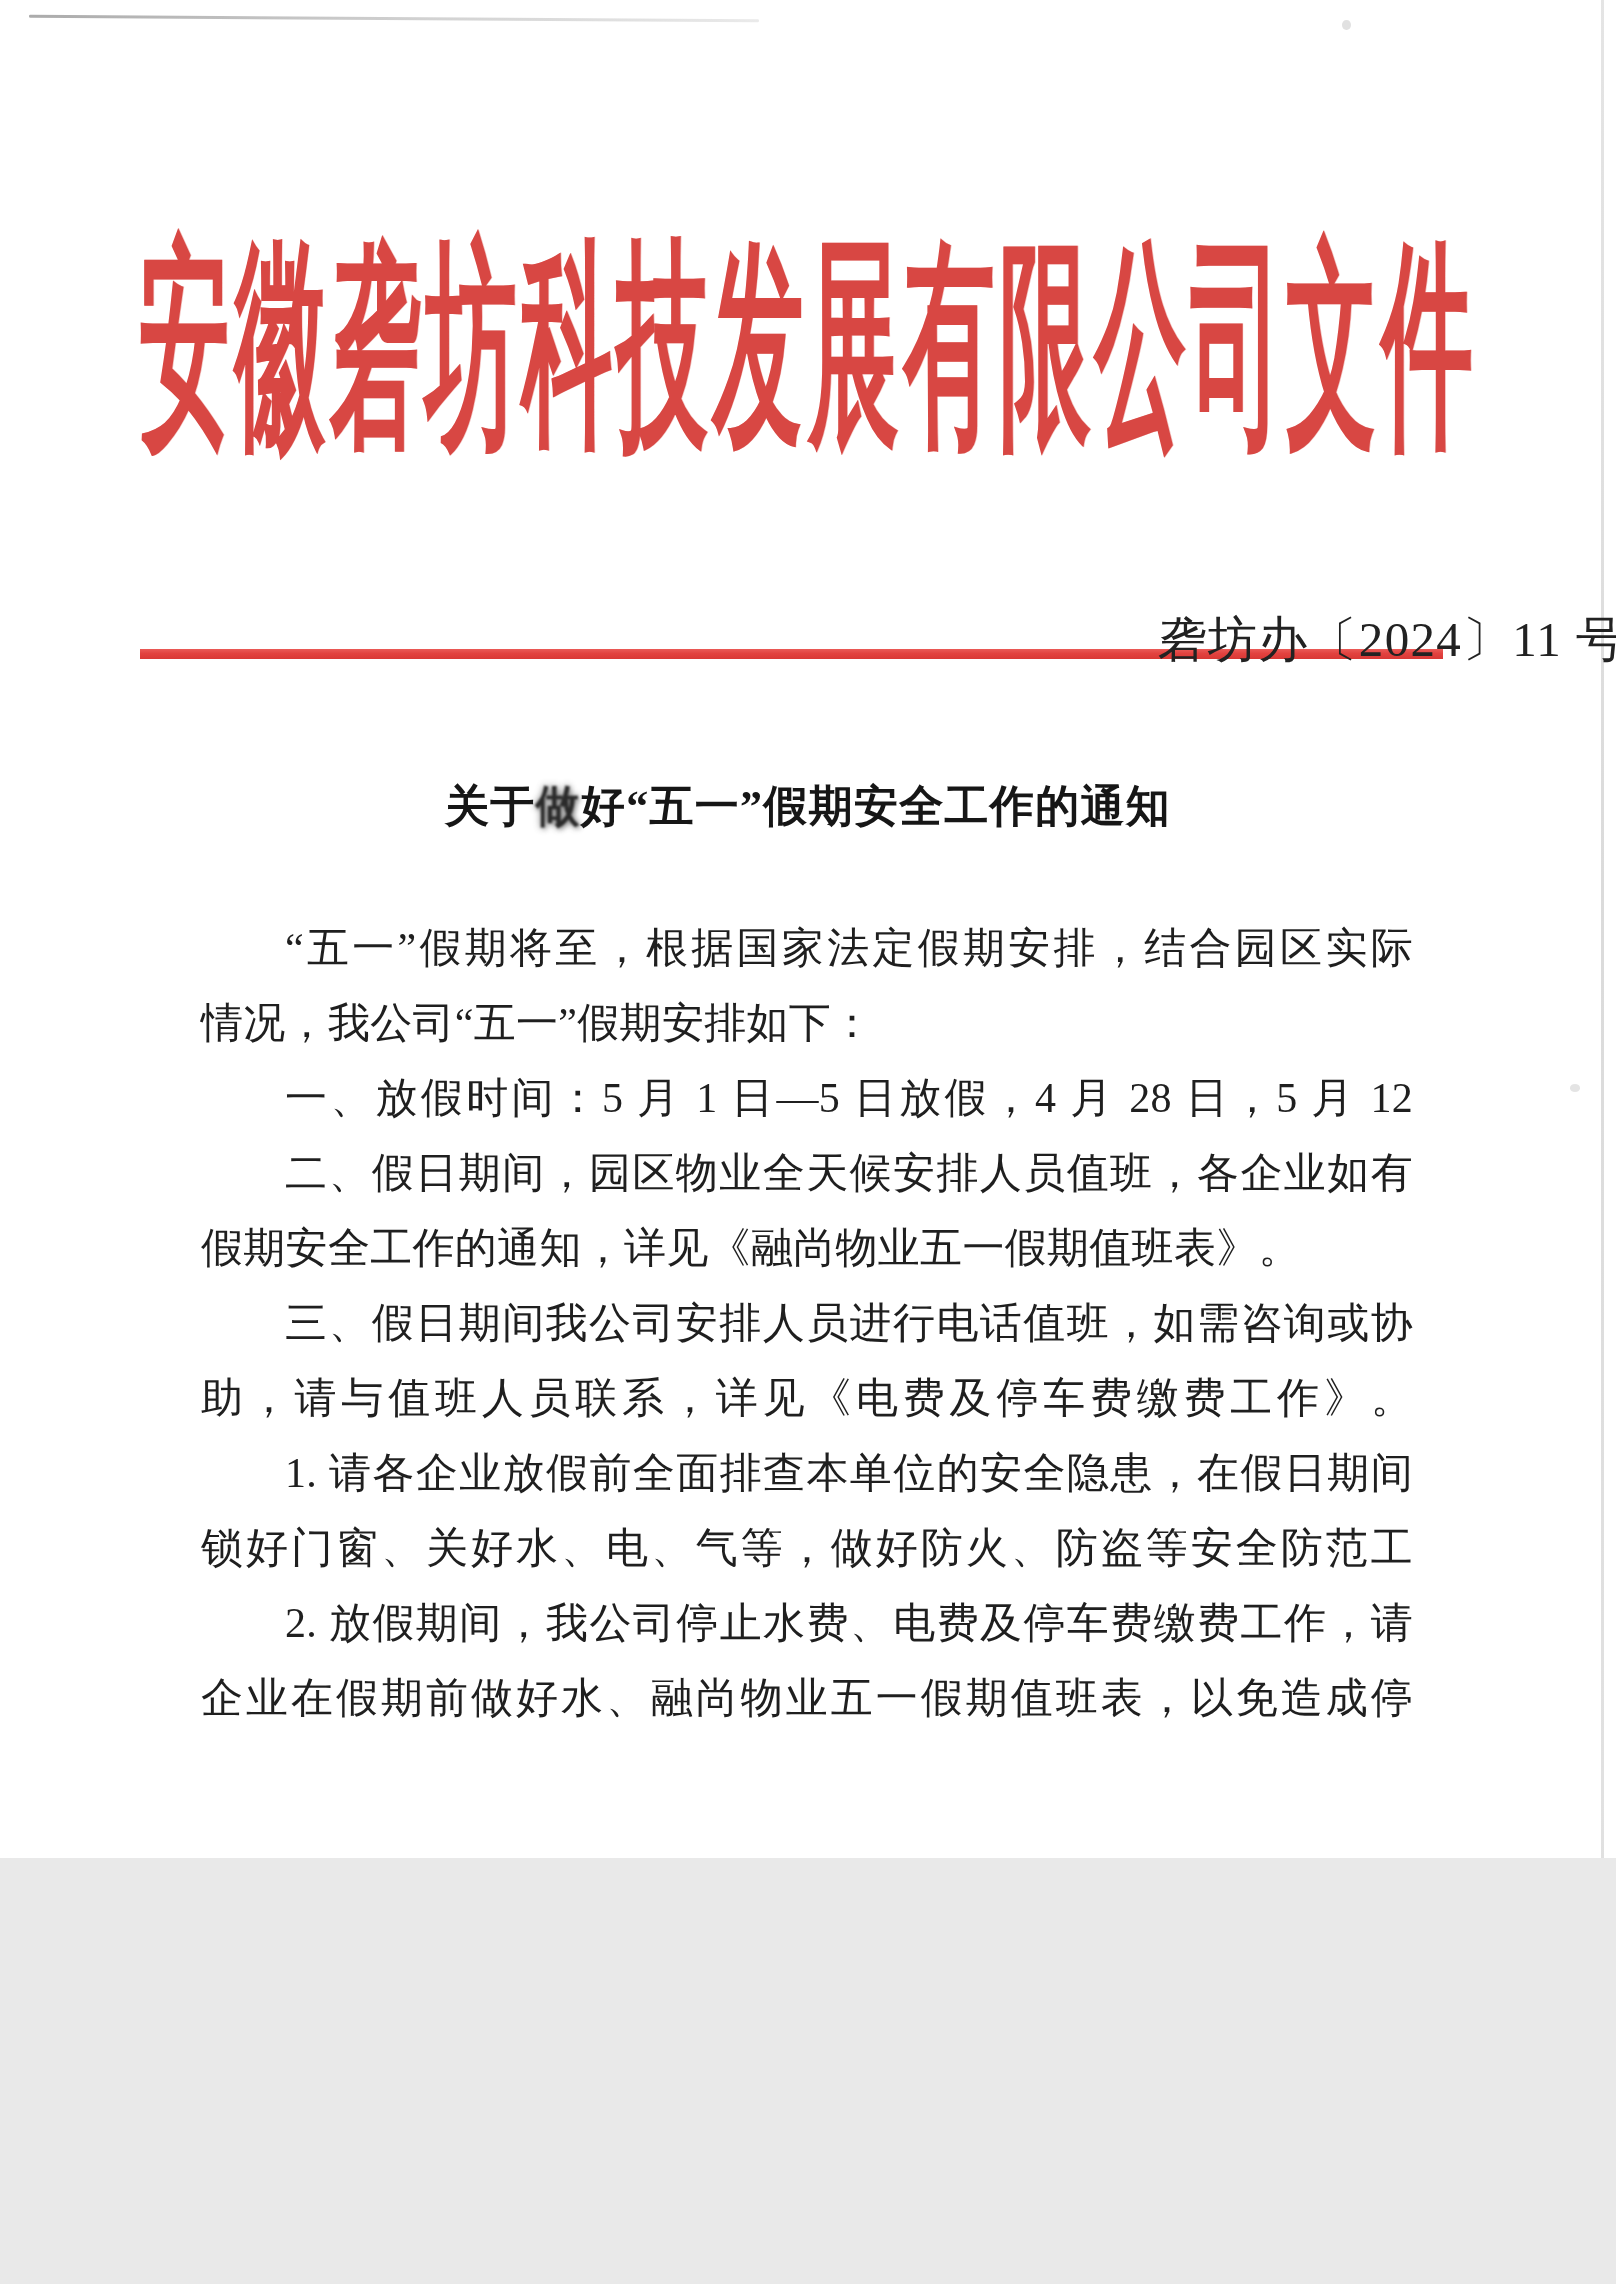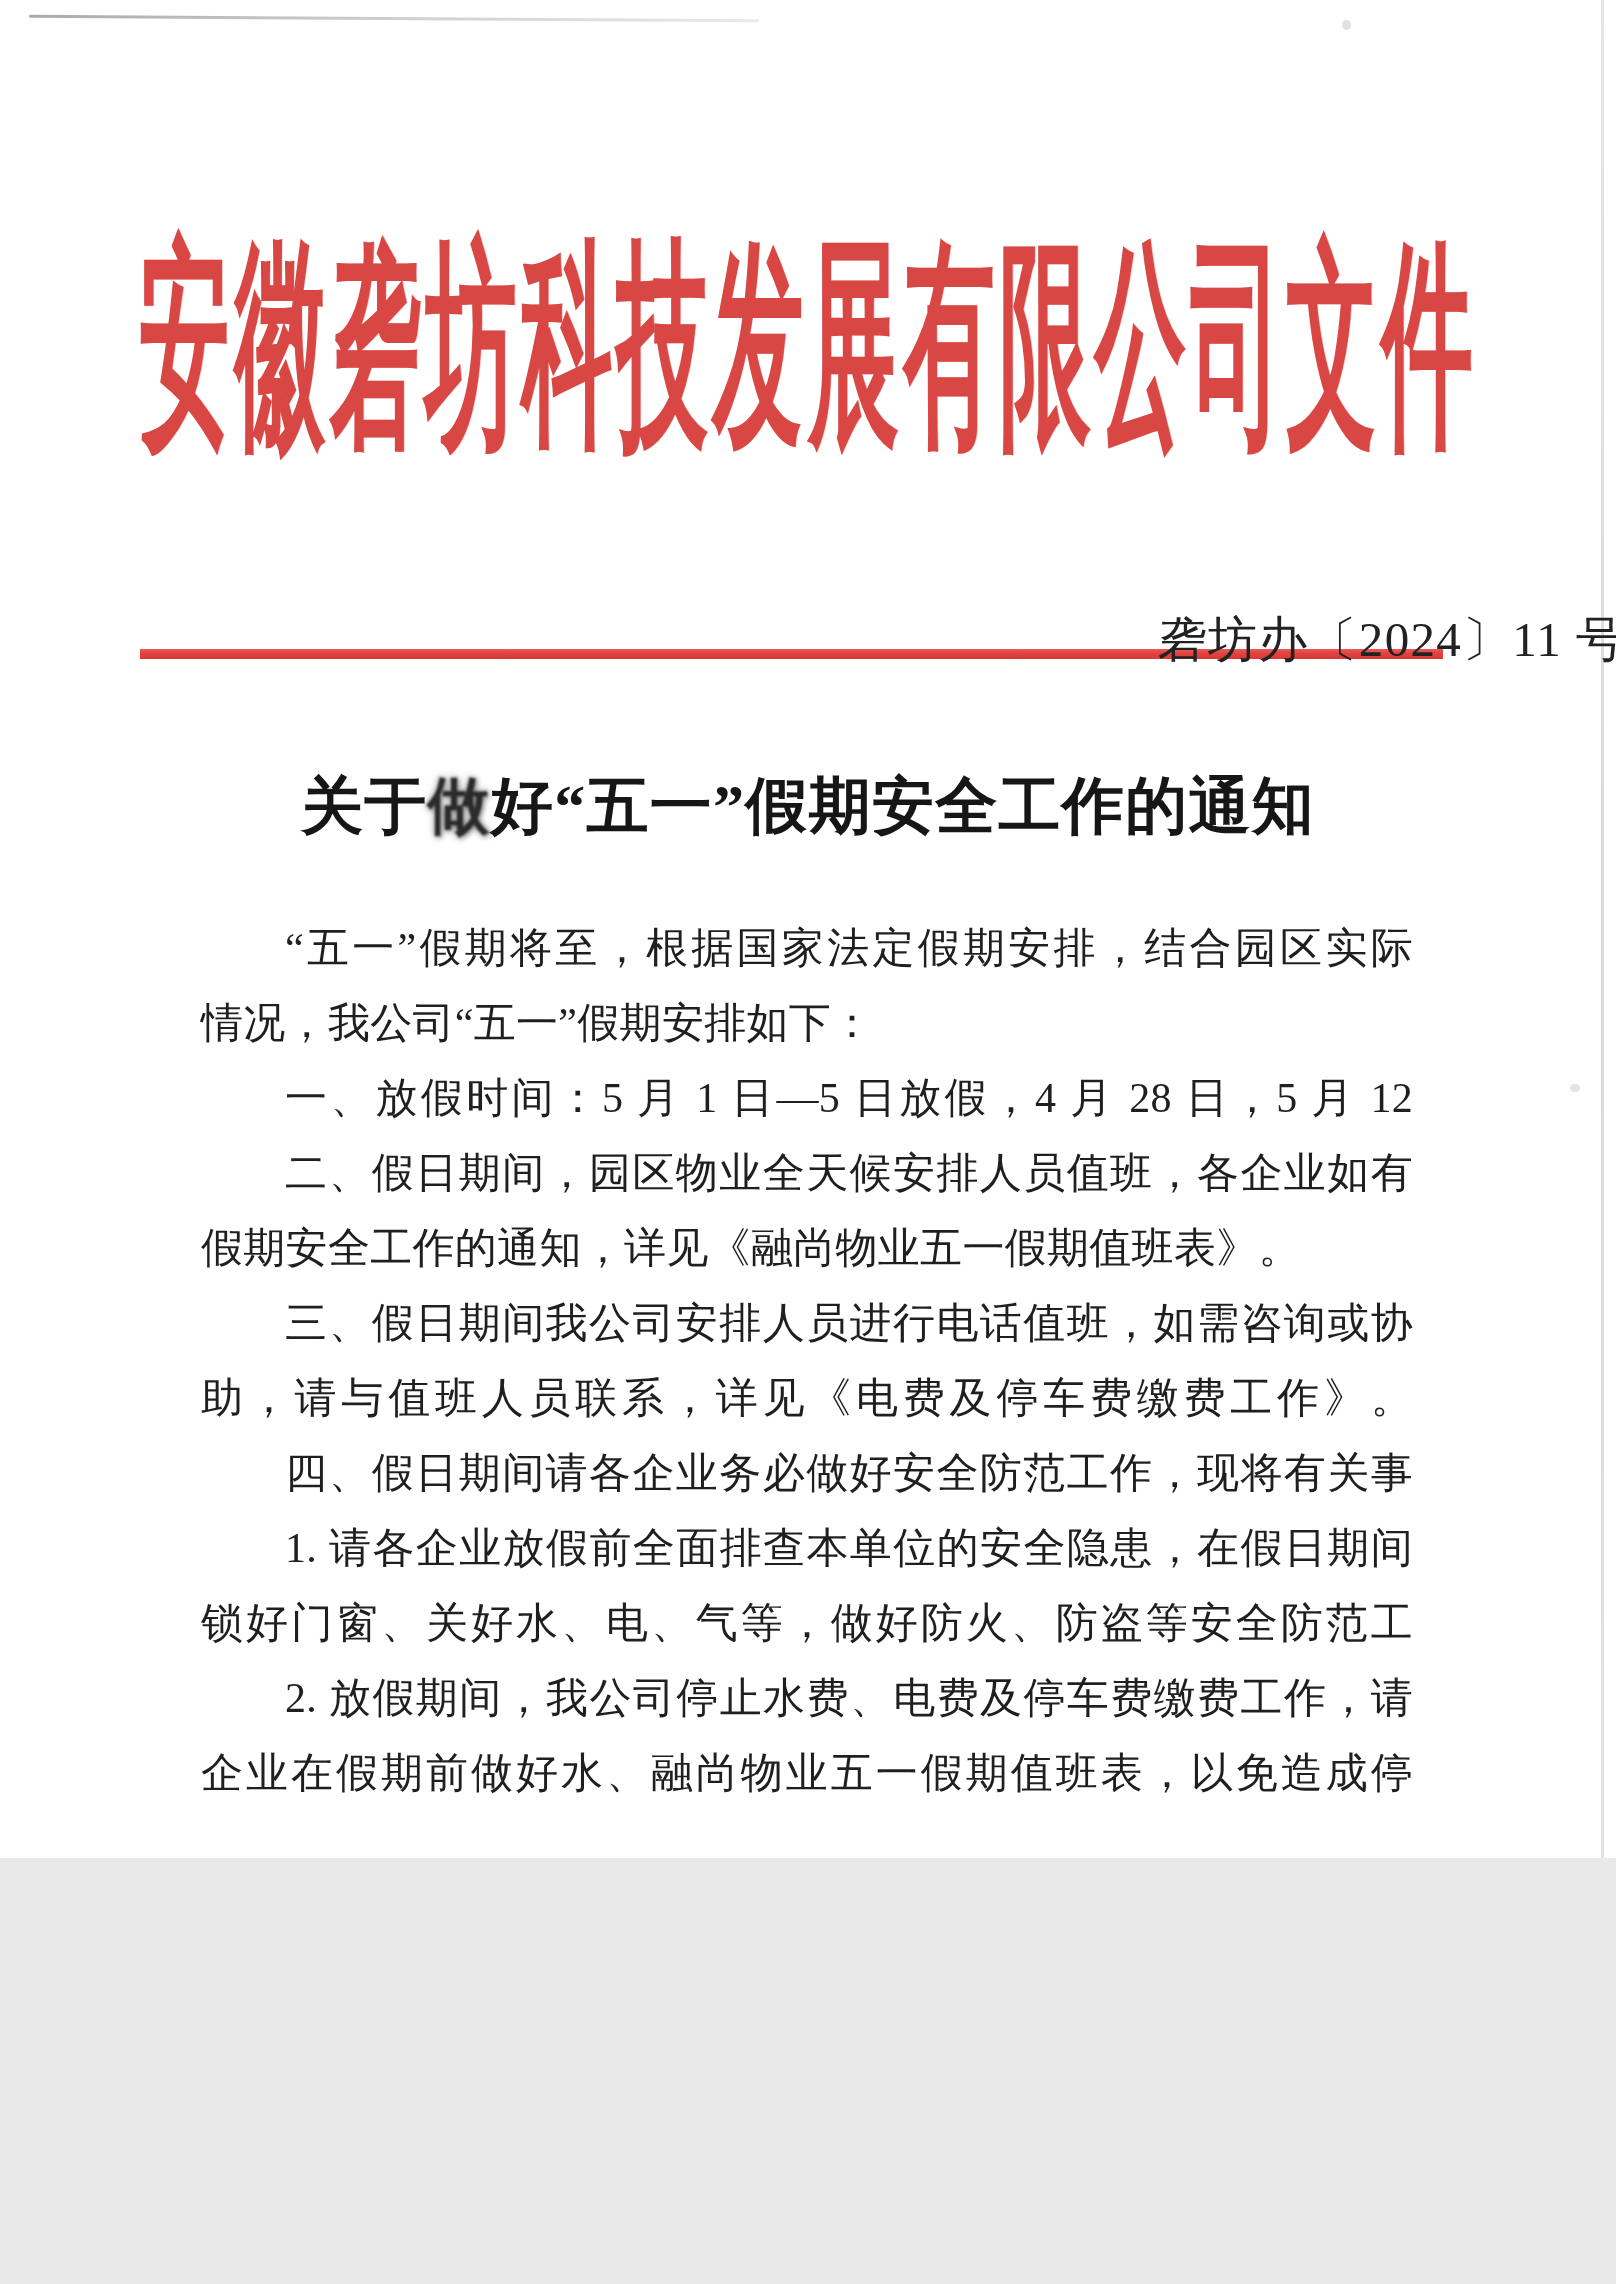--- a/index.html
+++ b/index.html
@@ -105,21 +105,21 @@
     z-index: 1;
   }
 
   
   .doc-title {
     position: absolute;
     top: 774px;
     left: 0;
     width: 100%;
     text-align: center;
-    font-size: 62px;
+    font-size: 44px;
     line-height: 65px;
     font-weight: 700;
     letter-spacing: 1.3px;
     color: #161616;
     white-space: nowrap;
   }
   .smudge {
     filter: blur(1px);
     font-weight: 900;
     color: #2b2b2b;
@@ -173,21 +173,20 @@
   <div class="doc-title"><span>关于</span><span class="smudge">做</span><span>好“五一”假期安全工作的通知</span></div>
 
   <div class="body-block">
     <div class="line fill indent">“五一”假期将至，根据国家法定假期安排，结合园区实际</div>
     <div class="line">情况，我公司“五一”假期安排如下：</div>
     <div class="line fill indent">一、放假时间：5 月 1 日—5 日放假，4 月 28 日，5 月 12</div>
     <div class="line fill indent">二、假日期间，园区物业全天候安排人员值班，各企业如有</div>
     <div class="line">假期安全工作的通知，详见《融尚物业五一假期值班表》。</div>
     <div class="line fill indent">三、假日期间我公司安排人员进行电话值班，如需咨询或协</div>
     <div class="line fill">助，请与值班人员联系，详见《电费及停车费缴费工作》。</div>
-    <div class="line fill indent">四、假日期间请各企业务必做好安全防范工作，现将有关事</div>
     <div class="line fill indent">1. 请各企业放假前全面排查本单位的安全隐患，在假日期间</div>
     <div class="line fill">锁好门窗、关好水、电、气等，做好防火、防盗等安全防范工作。</div>
     <div class="line fill indent">2. 放假期间，我公司停止水费、电费及停车费缴费工作，请</div>
     <div class="line fill">企业在假期前做好水、融尚物业五一假期值班表，以免造成停</div>
   </div>
 
 </div>
 
 
 </body></html>

